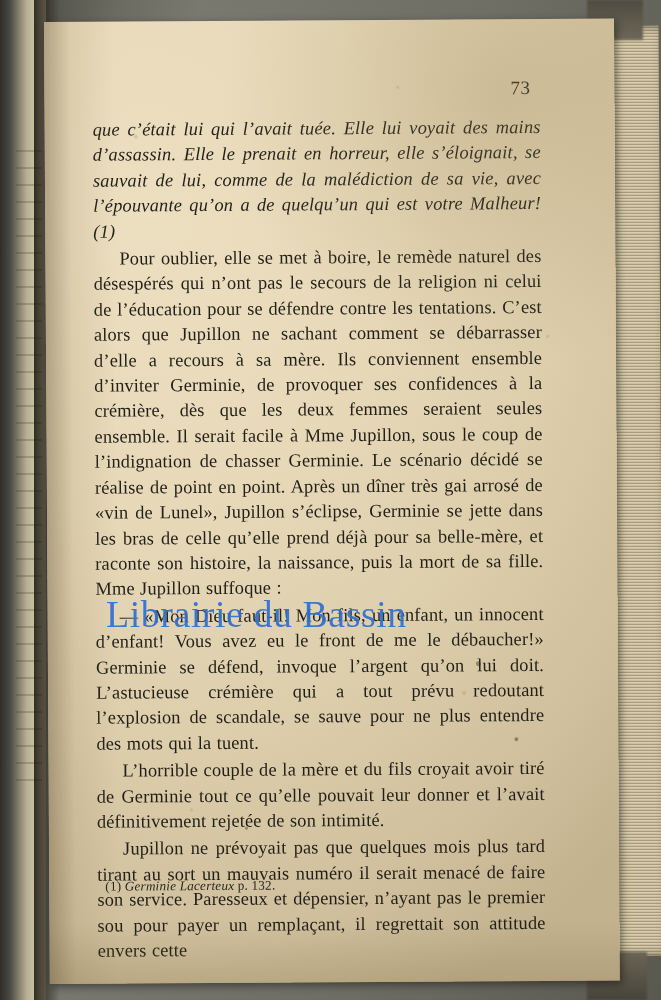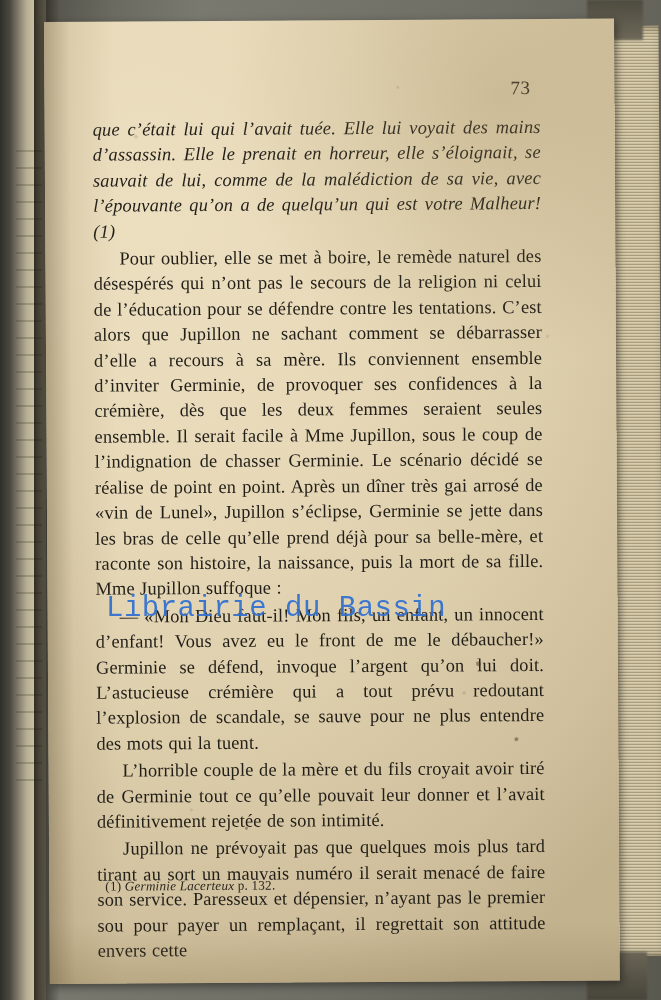--- a/index.html
+++ b/index.html
@@ -176,22 +176,22 @@
     color: #2a2720;
     letter-spacing: .2px;
   }
   .footnote .ital { font-style: italic; }
 
   
   .watermark {
     position: absolute;
     left: 106px;
     top: 592px;
-    font-family: Liberation Mono, monospace;
-    font-size: 29px;
+    font-family: Liberation Serif, serif;
+    font-size: 38px;
     letter-spacing: .5px;
     color: #2f6fd0;
     opacity: .92;
     white-space: nowrap;
     text-shadow: 0 0 1px rgba(255,255,255,.35);
   }
 
   
   .spot { position:absolute; border-radius:50%; background: rgba(60,48,26,.45); }
 </style>

